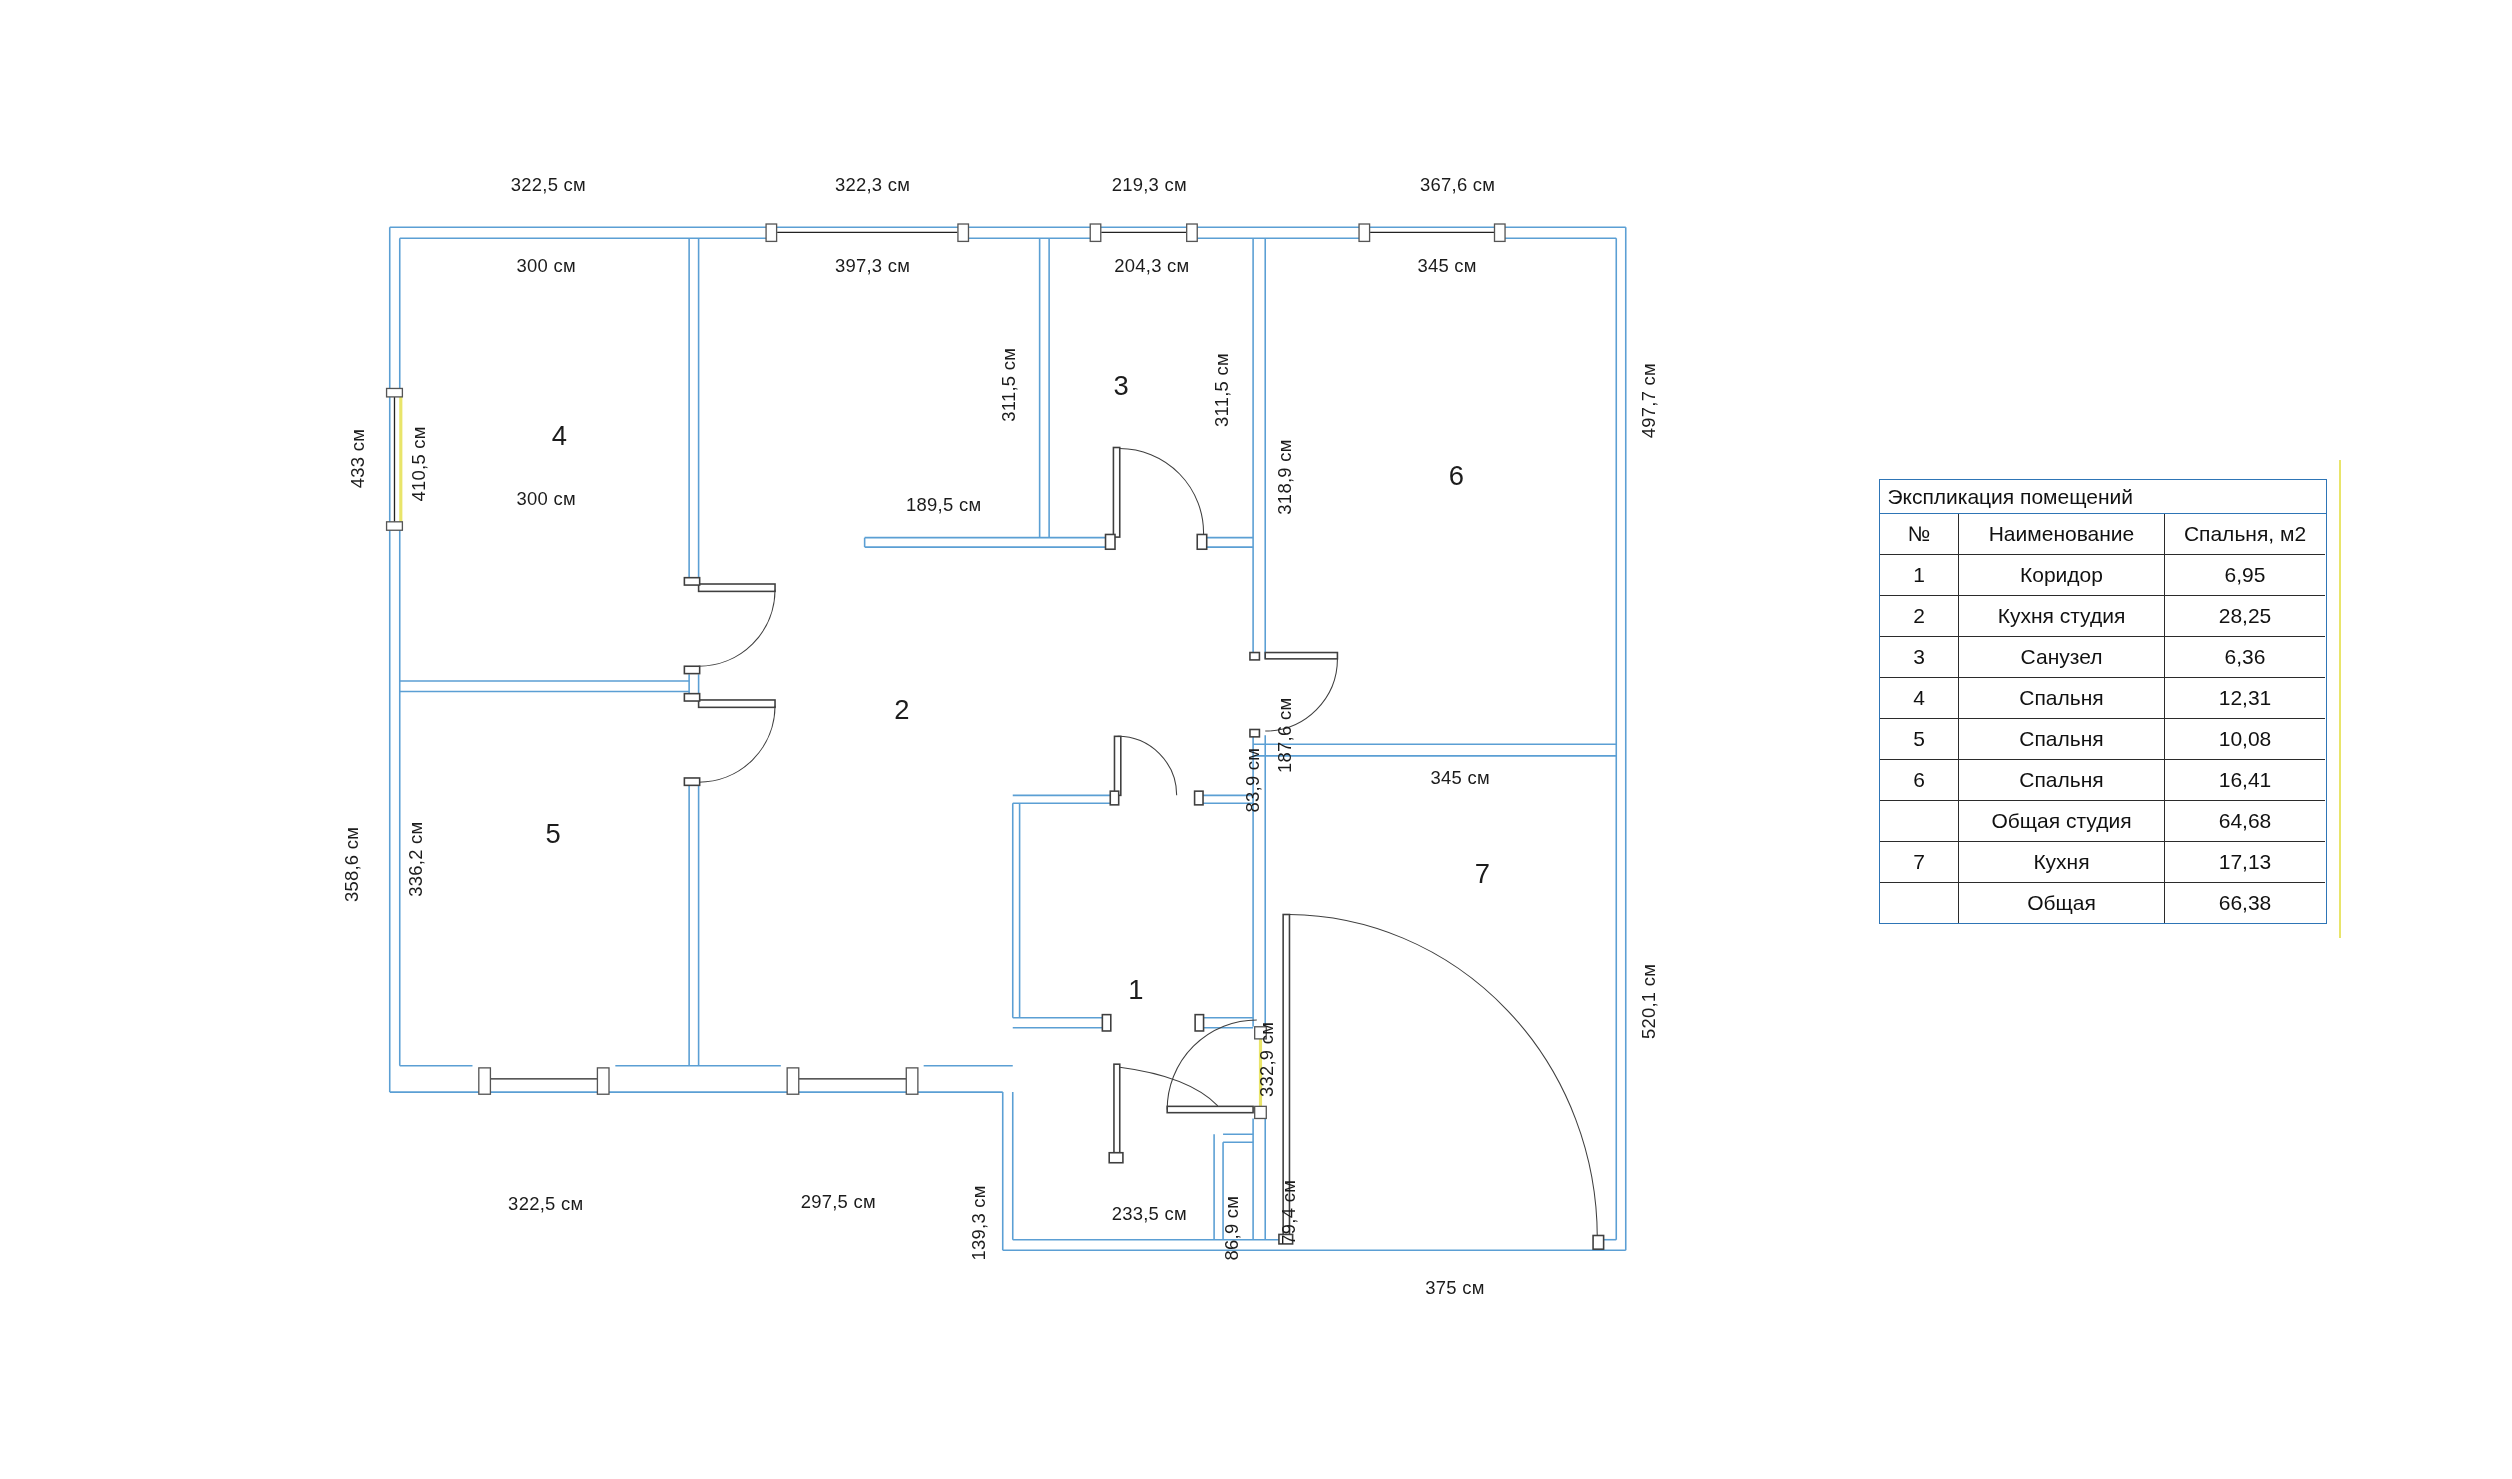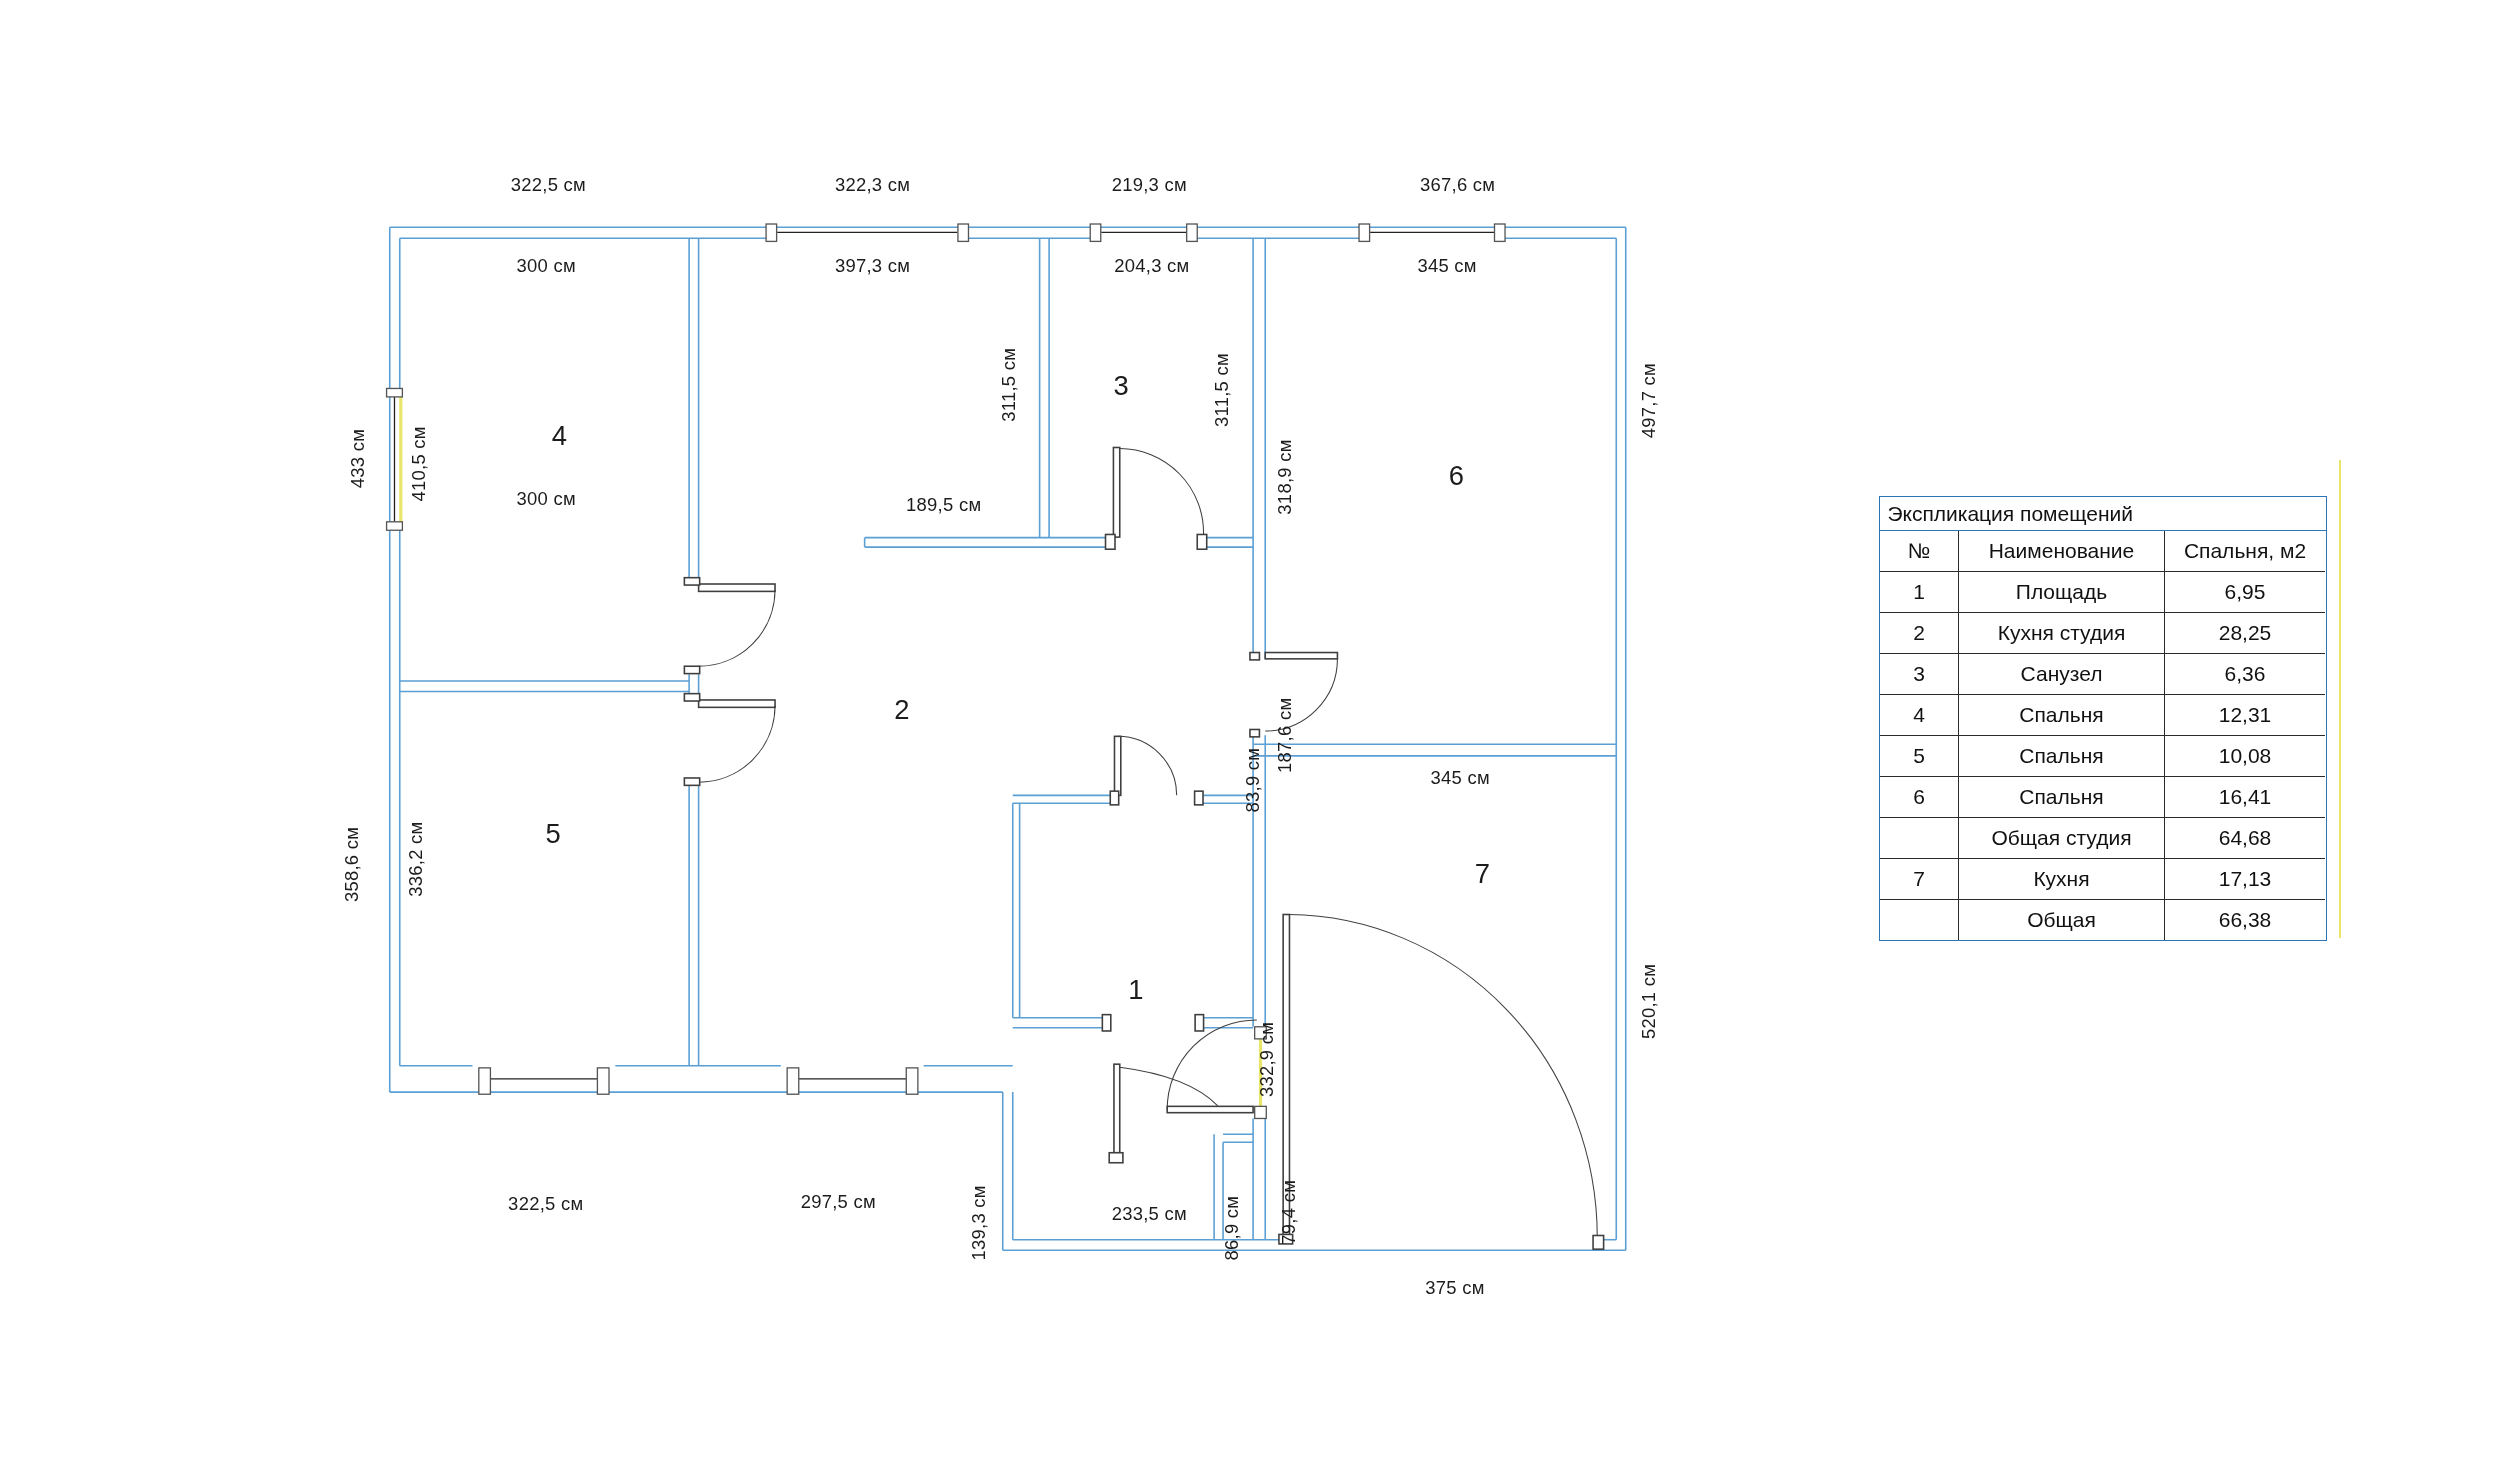--- a/index.html
+++ b/index.html
@@ -3,21 +3,21 @@
 <meta charset="utf-8">
 <style>
   html,body{margin:0;padding:0;background:#ffffff;}
   body{width:2512px;height:1479px;position:relative;overflow:hidden;
        font-family:"Liberation Sans",sans-serif;}
   svg text{font-family:"Liberation Sans",sans-serif;font-size:35px;fill:#1c1c1c;
            letter-spacing:0.5px;}
   svg text.room-num{font-size:52px;}
   
   .expl-table{position:absolute;left:1879px;top:479px;width:448px;
-              border:1.6px solid #2E75B6;background:#fff;box-sizing:border-box;margin-top:17px;}
+              border:1.6px solid #2E75B6;background:#fff;box-sizing:border-box;}
   .expl-title{height:33px;line-height:33px;padding-left:7.4px;font-size:21px;
               color:#111;border-bottom:1.6px solid #2E75B6;}
   .expl-grid{display:grid;grid-template-columns:79px 206px 160px;}
   .expl-cell{height:40px;line-height:40px;text-align:center;font-size:21px;
              color:#111;border-right:1.1px solid #2b2b2b;border-bottom:1.1px solid #2b2b2b;
              overflow:hidden;white-space:nowrap;}
   .expl-cell.last-col{border-right:none;}
   .expl-cell.last-row{border-bottom:none;}
   .page-edge-line{position:absolute;left:2339px;top:460px;width:2.1px;height:478px;
                   background:#E9E56A;}
@@ -190,21 +190,21 @@
 </svg>
 
 <div class="expl-table">
   <div class="expl-title">Экспликация помещений</div>
   <div class="expl-grid">
     <div class="expl-cell">№</div>
     <div class="expl-cell">Наименование</div>
     <div class="expl-cell last-col">Спальня, м2</div>
 
     <div class="expl-cell">1</div>
-    <div class="expl-cell">Площадь</div>
+    <div class="expl-cell">Коридор</div>
     <div class="expl-cell last-col">6,95</div>
 
     <div class="expl-cell">2</div>
     <div class="expl-cell">Кухня студия</div>
     <div class="expl-cell last-col">28,25</div>
 
     <div class="expl-cell">3</div>
     <div class="expl-cell">Санузел</div>
     <div class="expl-cell last-col">6,36</div>
 

